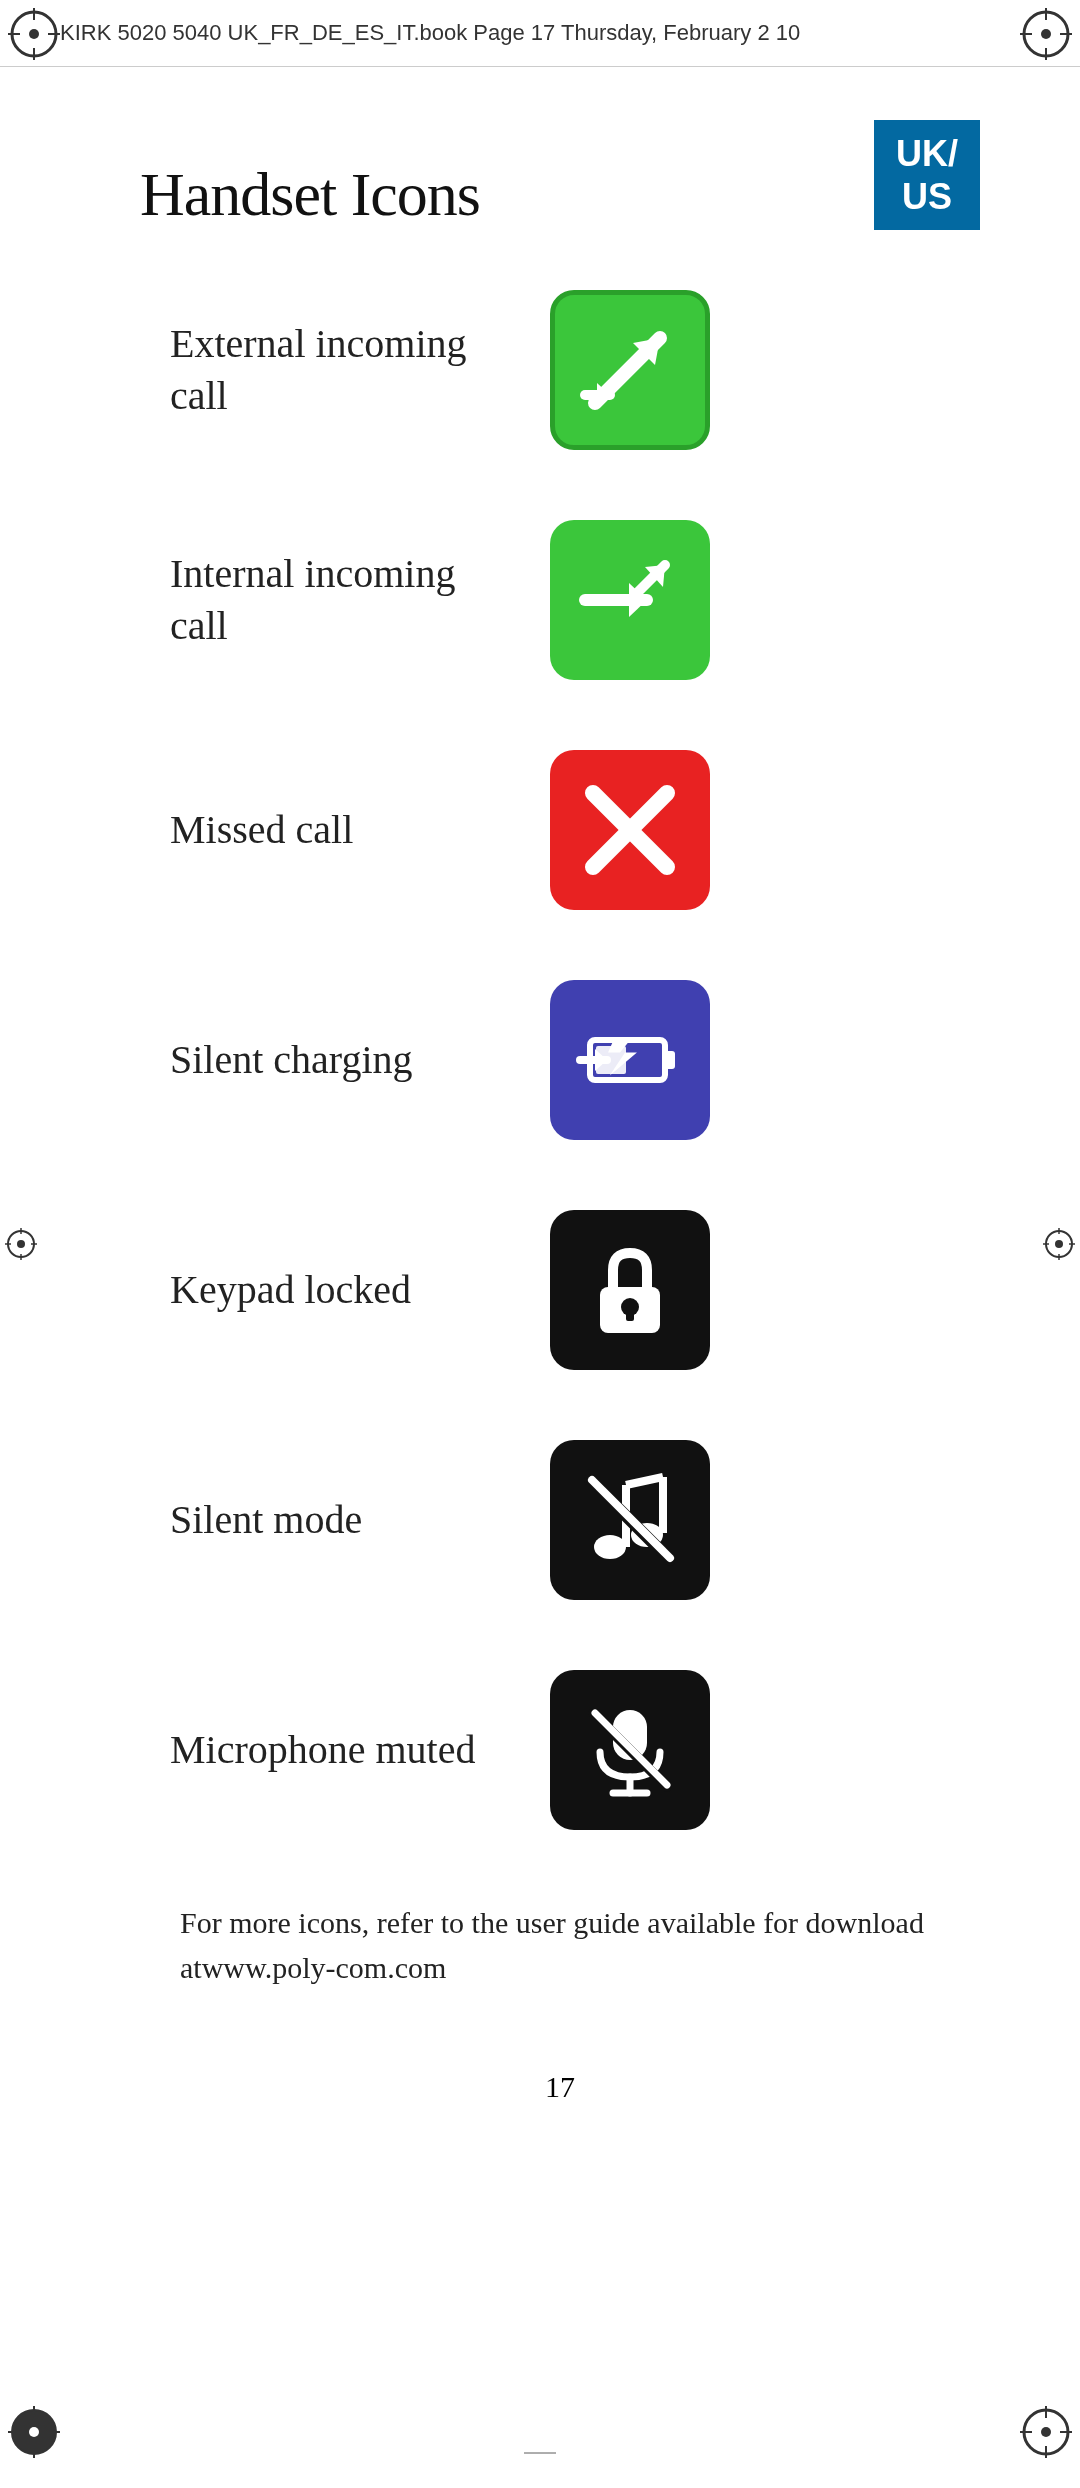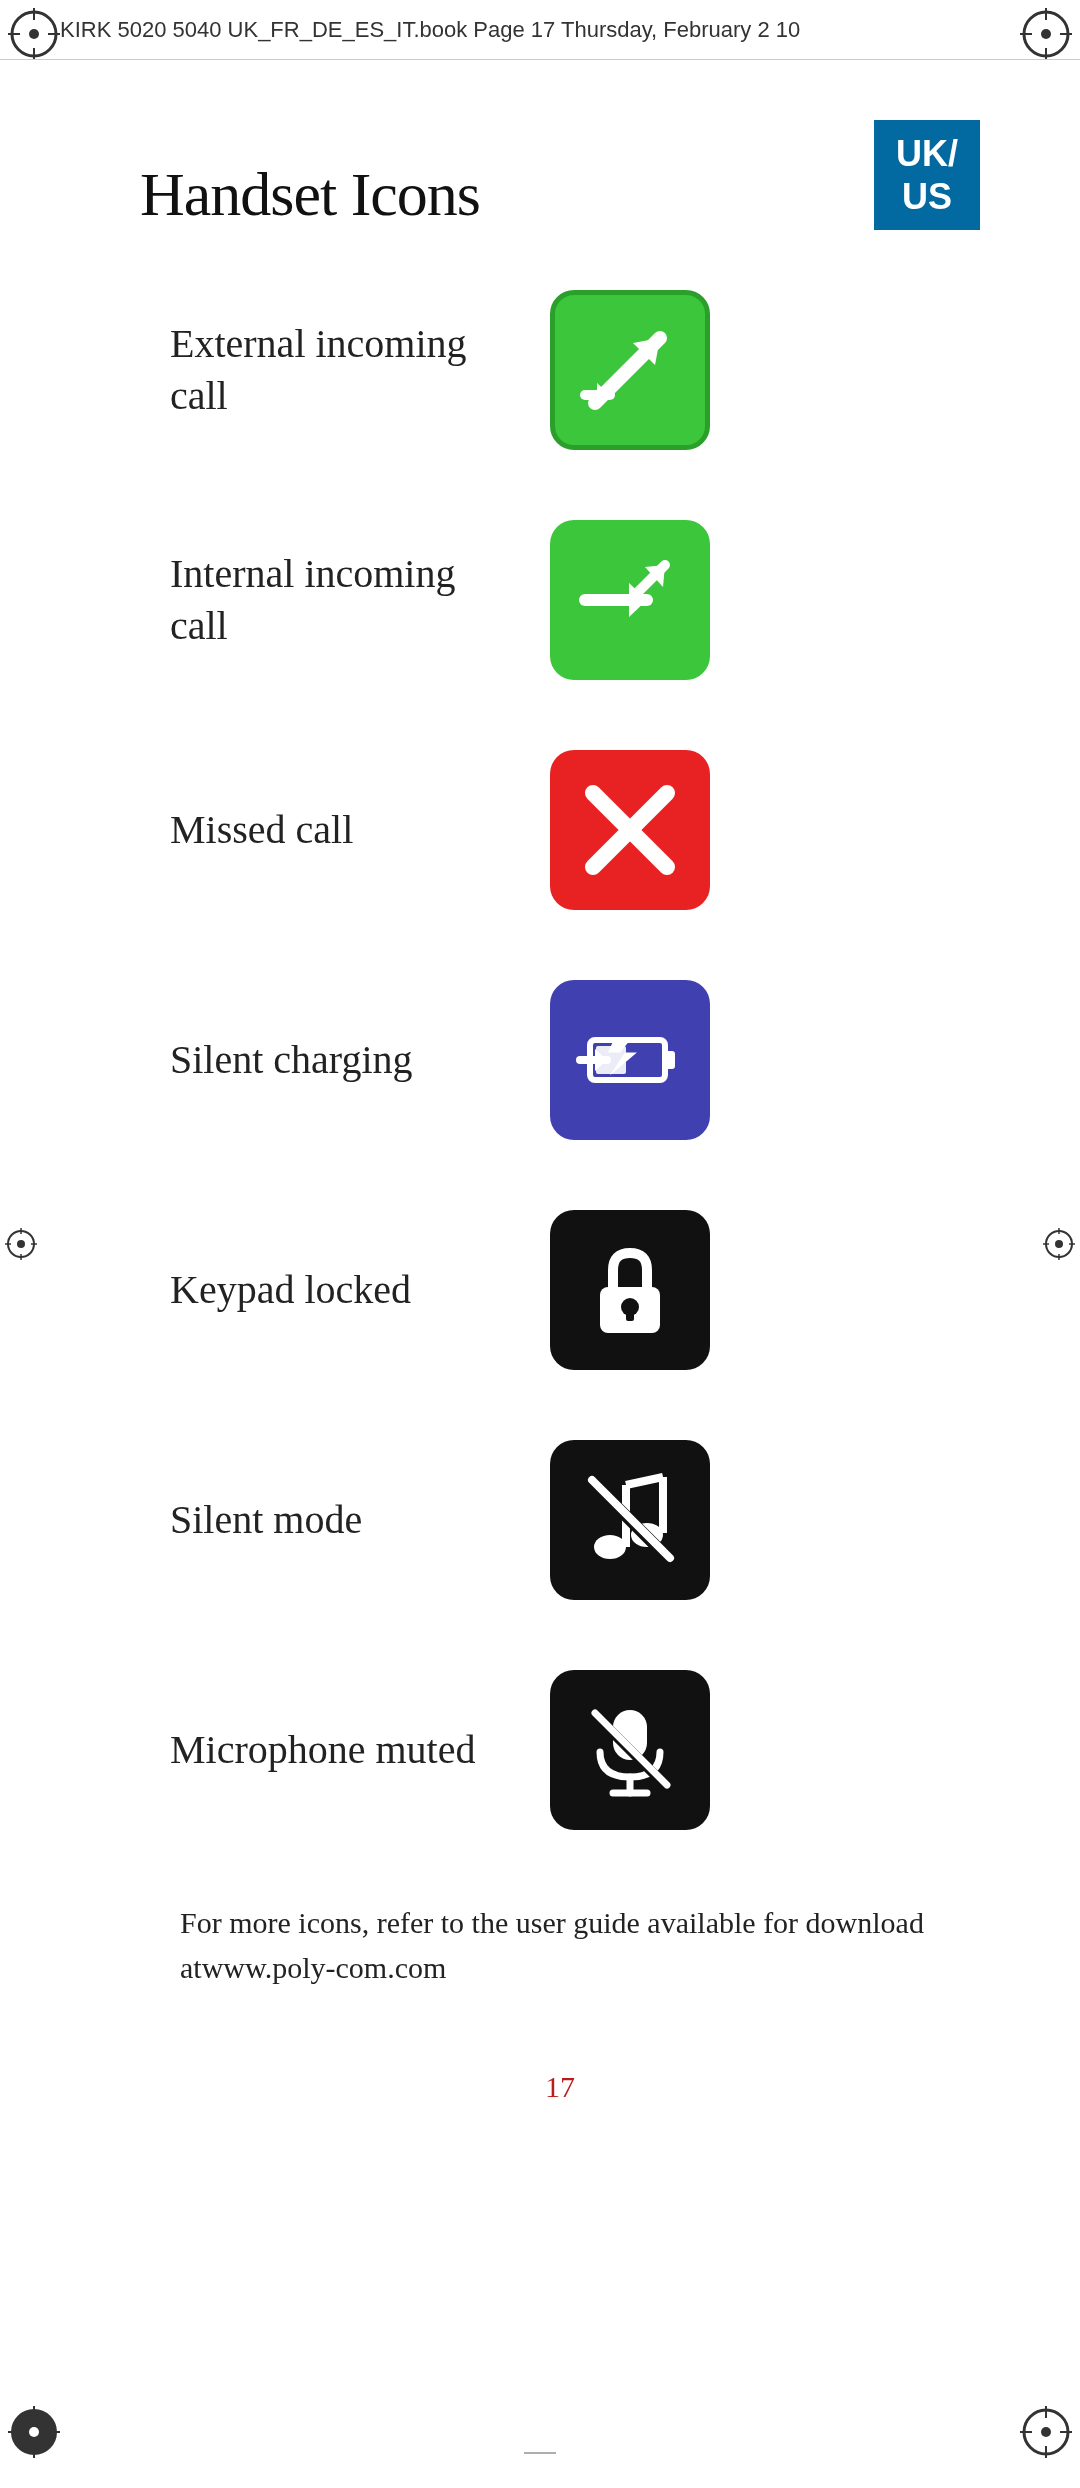--- a/index.html
+++ b/index.html
@@ -12,21 +12,21 @@
       position: relative;
       overflow-x: hidden;
     }
 
     
     .header-bar {
       position: absolute;
       top: 0;
       left: 0;
       right: 0;
-      height: 60px;
+      height: 67px;
       display: flex;
       align-items: center;
       padding: 0 60px;
       border-bottom: 1px solid #ccc;
       font-family: Arial, sans-serif;
       font-size: 22px;
       color: #333;
     }
 
     
@@ -139,21 +139,21 @@
       text-align: left;
       line-height: 1.5;
       margin-top: 14px;
       padding: 0 40px;
     }
 
     .page-number {
       text-align: center;
       font-family: Georgia, serif;
       font-size: 30px;
-      color: #b91c1c;
+      color: #000000;
       margin-top: 80px;
     }
   </style>
 </head>
 <body>
 
 <svg style="position:absolute;top:8px;left:8px;width:52px;height:52px;" viewBox="0 0 52 52">
   <circle cx="26" cy="26" r="22" fill="none" stroke="#333" stroke-width="3"></circle>
   <circle cx="26" cy="26" r="5" fill="#333"></circle>
   <line x1="26" y1="0" x2="26" y2="12" stroke="#333" stroke-width="2"></line>

